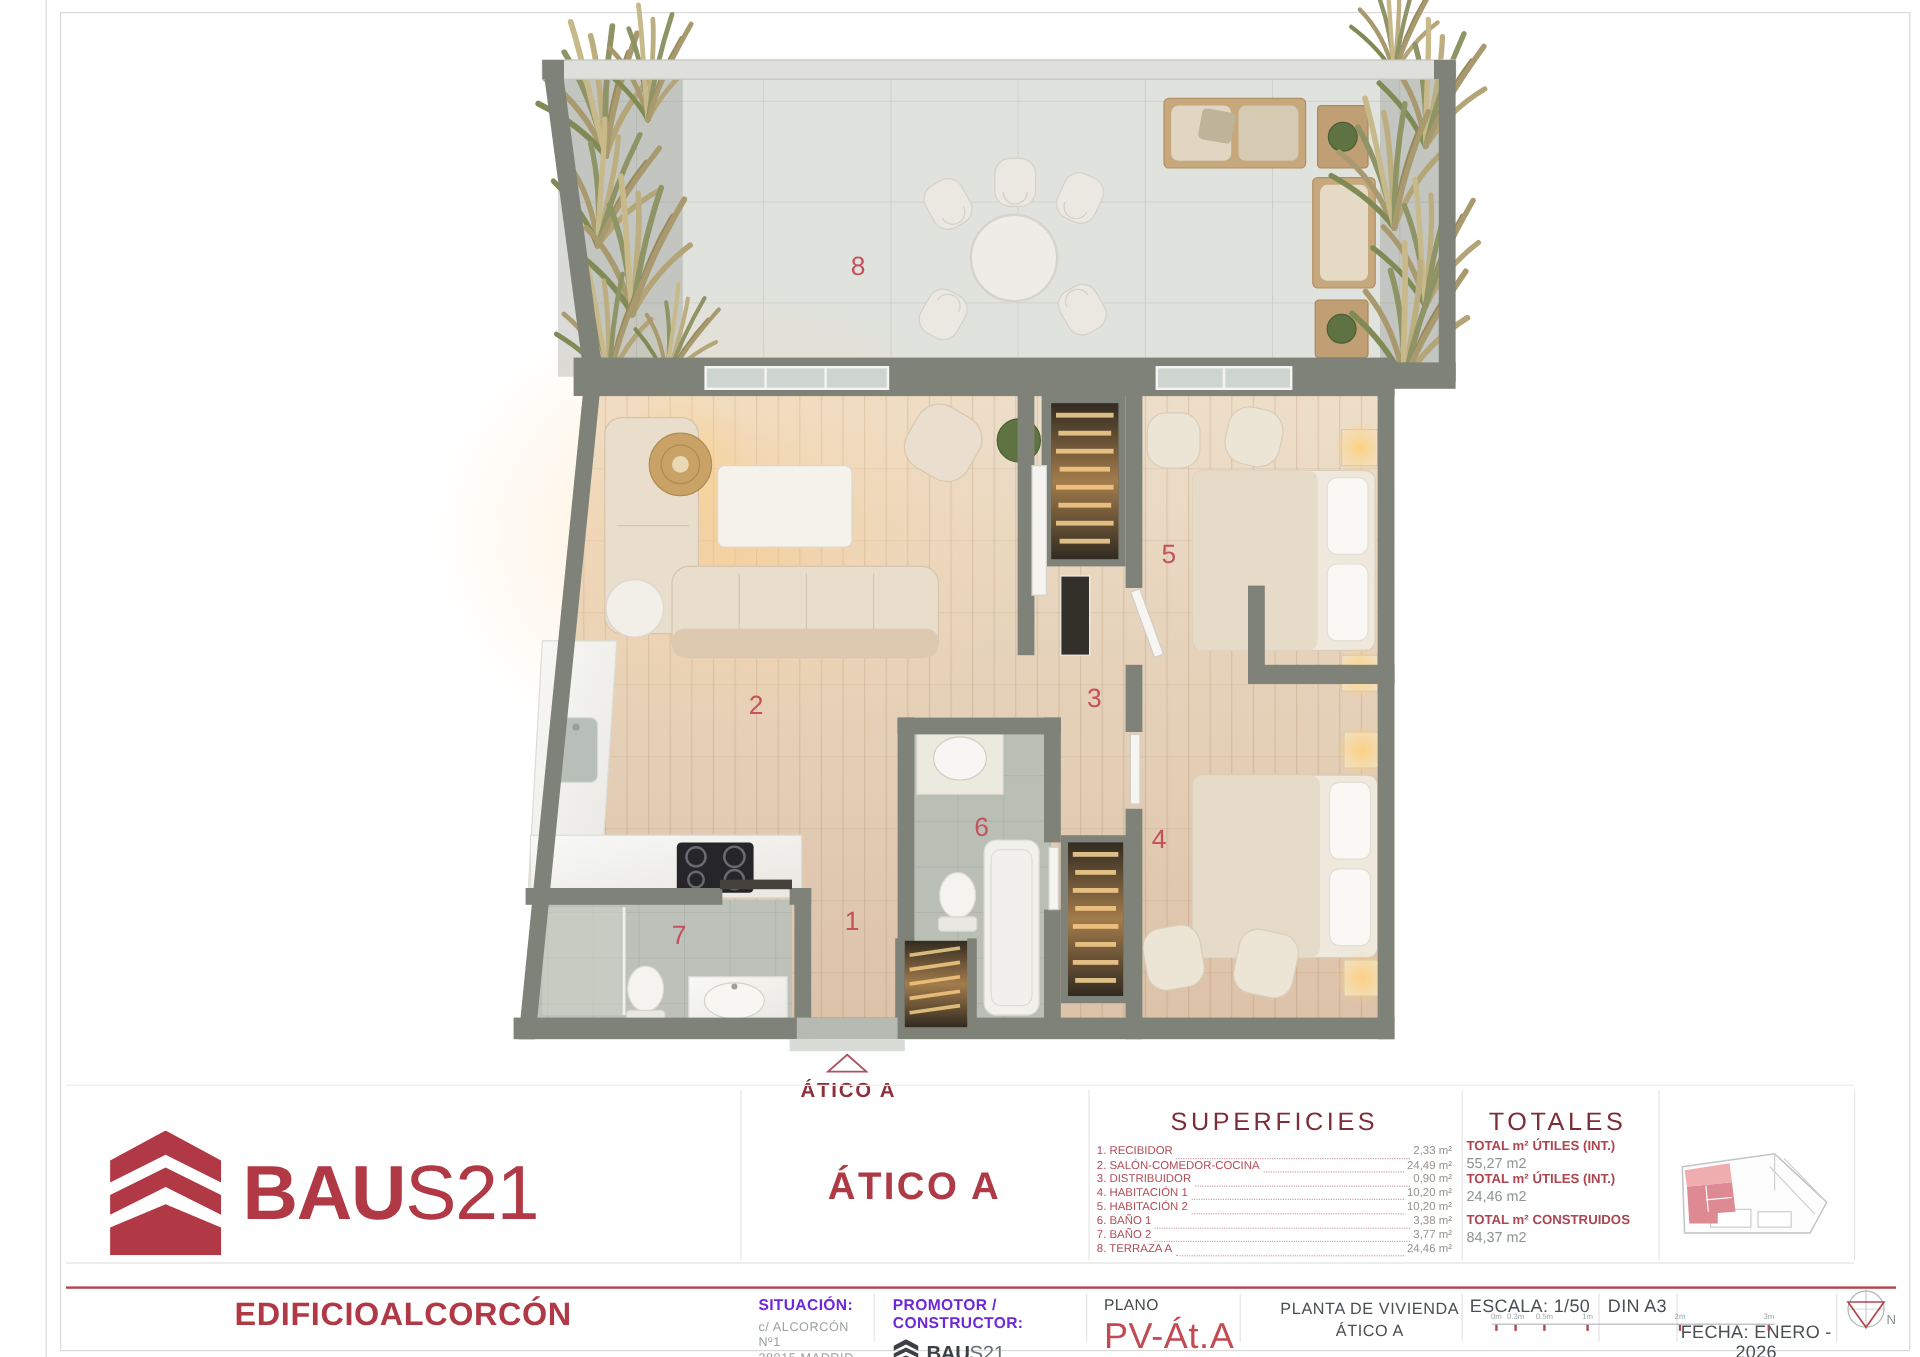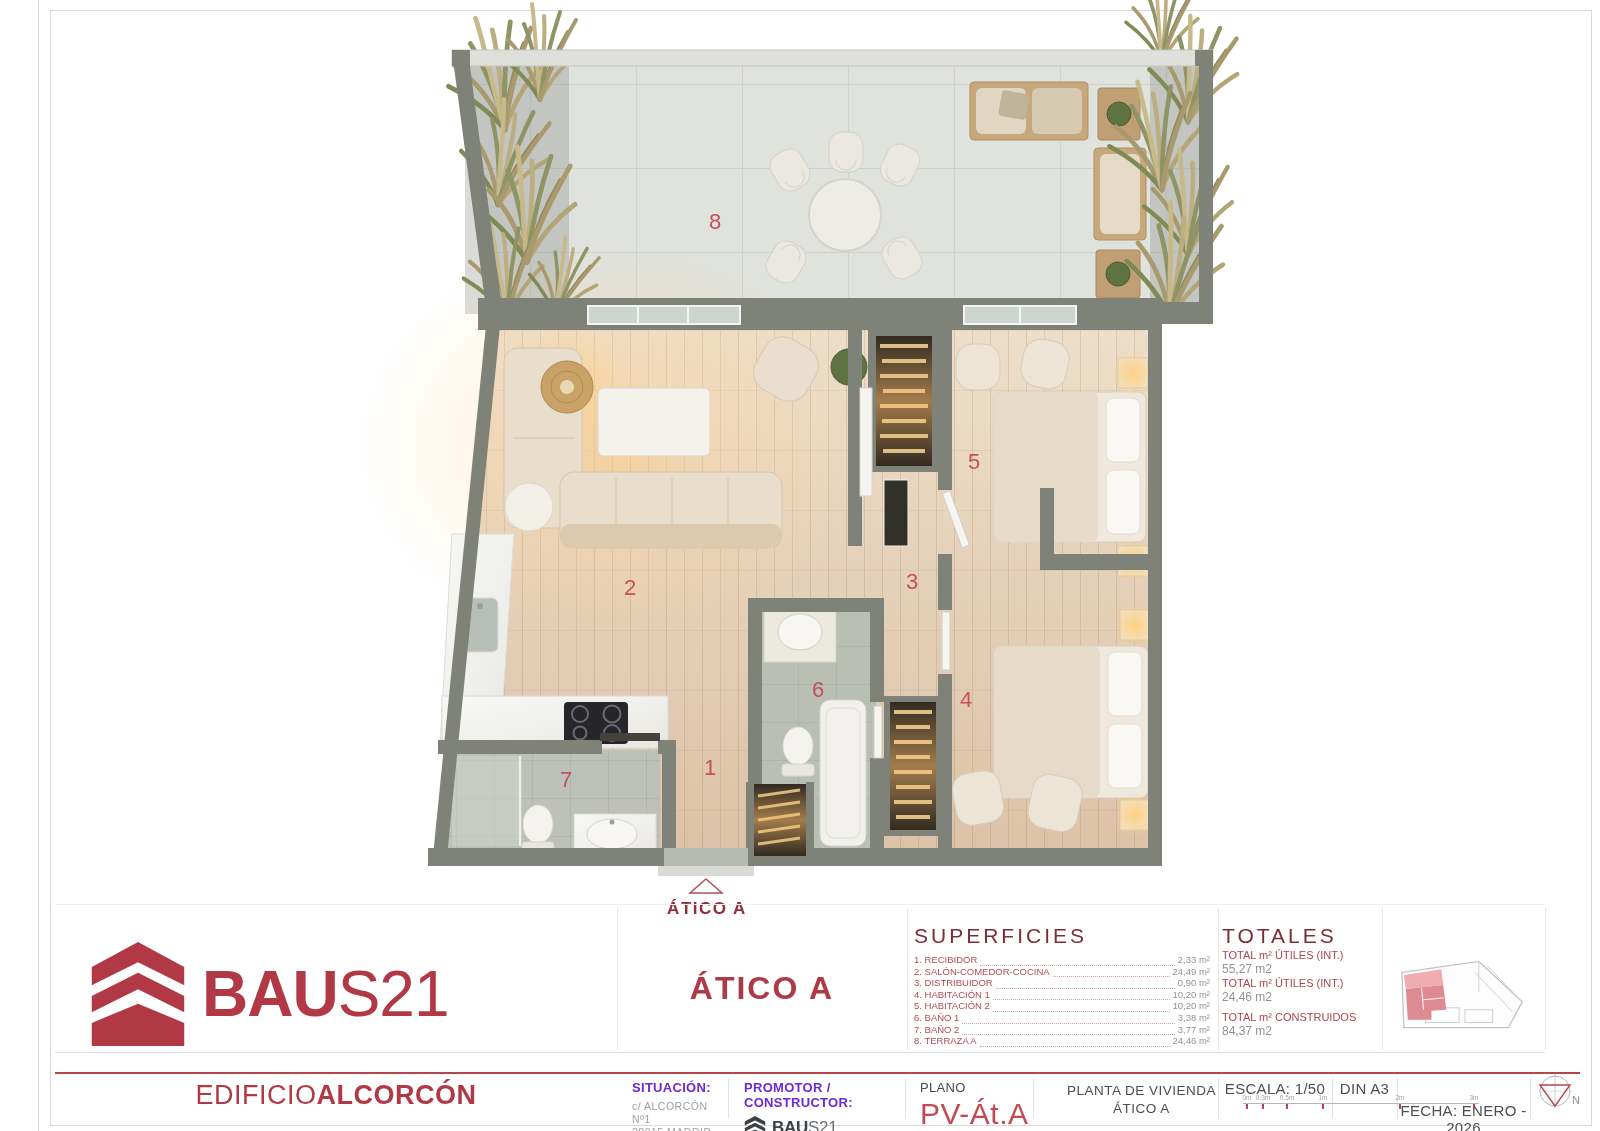--- a/index.html
+++ b/index.html
@@ -18,34 +18,34 @@
   .tb-botline{left:55px;top:1052px;width:1490px;height:1px;background:#e2e2e2;}
   .vdiv{width:1px;background:#e6e6e6;top:908px;height:142px;}
   .redline{left:55px;top:1072px;width:1525px;height:2px;background:#b5454d;}
   .fdiv{width:1px;background:#e3e3e3;top:1078px;height:40px;}
   .logo-wrap{left:88px;top:942px;width:420px;height:104px;display:flex;align-items:center;}
   .logo-text{font-size:64px;color:#b13945;letter-spacing:-1px;margin-left:14px;line-height:1;}
   .logo-text b{font-weight:800;}
   .logo-text span{font-weight:300;}
   .unit-title{left:617px;top:970px;width:290px;text-align:center;font-size:32px;font-weight:bold;
               color:#ae3a46;letter-spacing:2px;}
-  .sec-head{font-size:21px;letter-spacing:3px;color:#7c2d37;font-weight:500;}
+  .sec-head{font-size:21px;letter-spacing:3px;color:#7c2d37;text-align:center;font-weight:500;}
   .sup-wrap{left:914px;top:924px;width:296px;}
   .sup-list{margin-top:6px;}
   .srow{display:flex;align-items:flex-end;font-size:9.5px;line-height:11.6px;color:#b24a56;}
   .sdots{flex:1;border-bottom:1px dotted #cfa3a8;height:9px;margin:0 3px;}
   .sval{color:#97928d;}
   .tot-wrap{left:1222px;top:924px;width:152px;}
   .trow{margin-top:1px;}
-  .tlabel{font-size:11px;font-weight:normal;color:#ac4651;line-height:13px;}
+  .tlabel{font-size:11px;font-weight:bold;color:#ac4651;line-height:13px;}
   .tval{font-size:12px;color:#8d9394;line-height:14px;}
   .trow.gap{margin-top:7px;}
   
   .building{left:55px;top:1080px;width:562px;text-align:center;font-size:27px;color:#b13945;letter-spacing:.5px;}
-  .building .pre{font-weight:400;}
+  .building .pre{font-weight:700;}
   .building .nm{font-weight:800;}
   .fcell-label{font-size:13px;font-weight:bold;color:#6d28d9;letter-spacing:.3px;}
   .fsmall{font-size:10.5px;color:#9ba1a3;line-height:13px;letter-spacing:.5px;}
   .situacion{left:632px;top:1080px;width:92px;}
   .promotor{left:744px;top:1080px;width:158px;}
   .plogo{display:flex;align-items:center;margin-top:6px;}
   .plogo .ptxt{font-size:17px;color:#3b4044;margin-left:6px;letter-spacing:-.3px;}
   .plogo .ptxt b{font-weight:800;}
   .plogo .ptxt span{font-weight:400;color:#6b7074;}
   .plano{left:920px;top:1080px;width:110px;}

